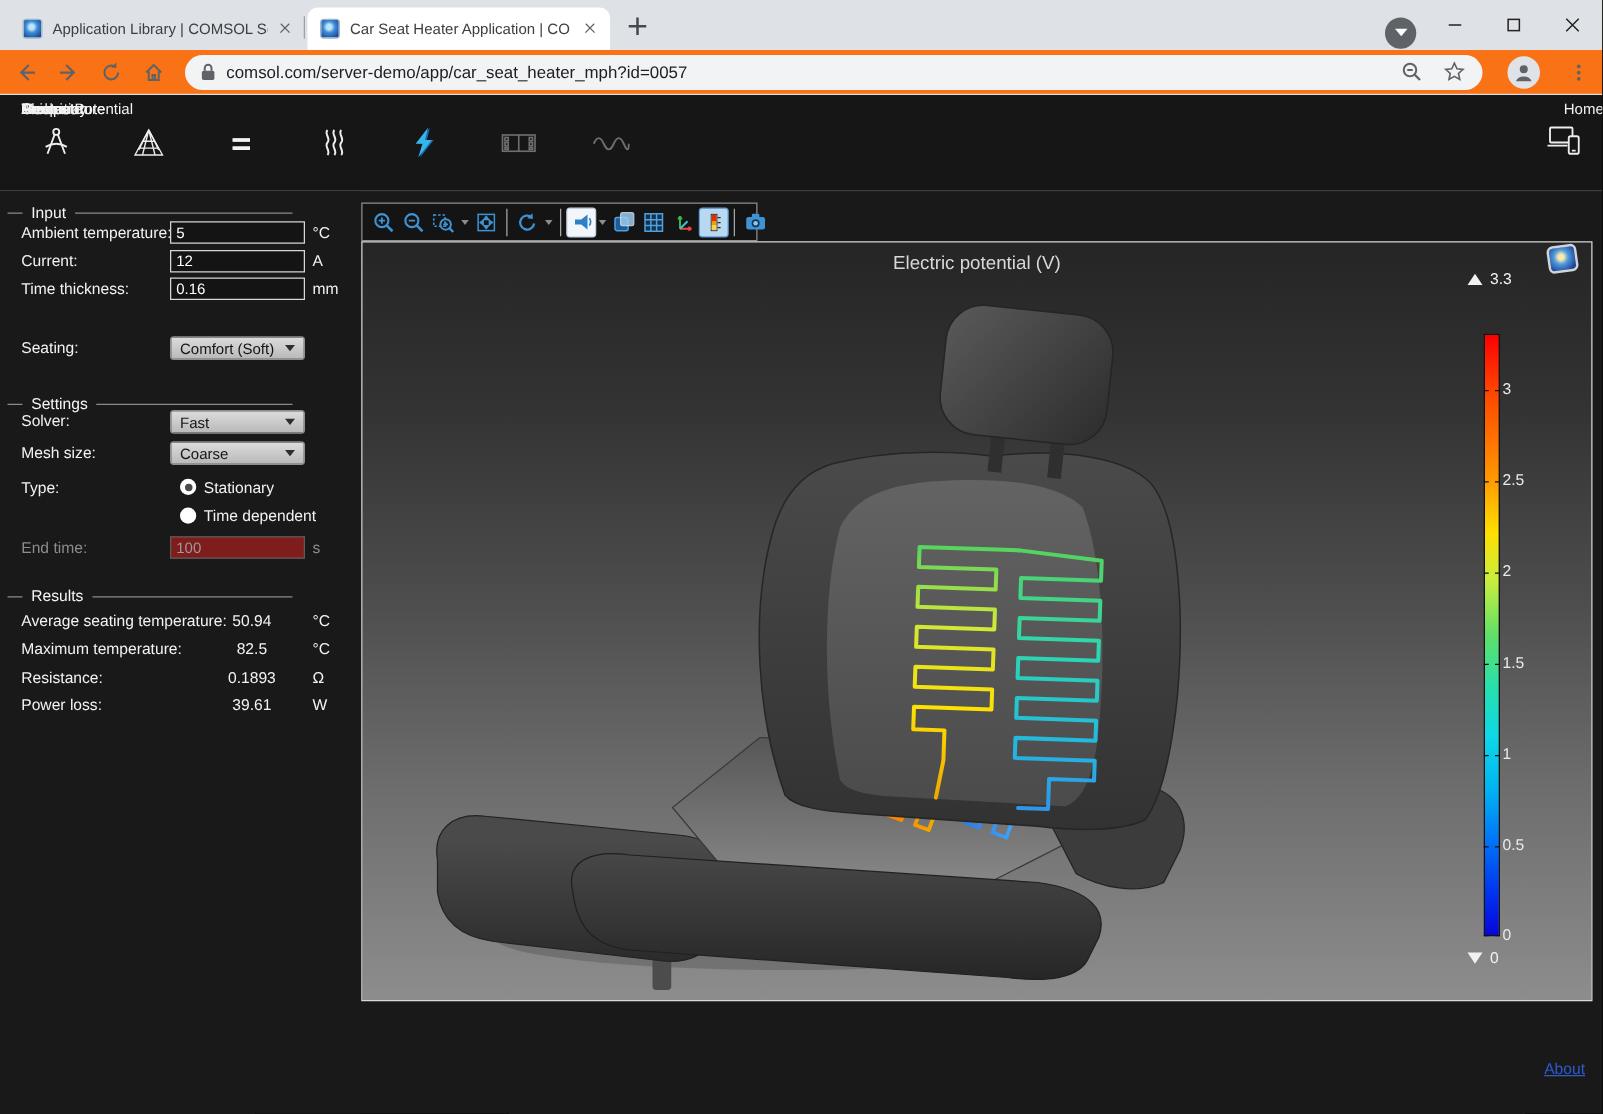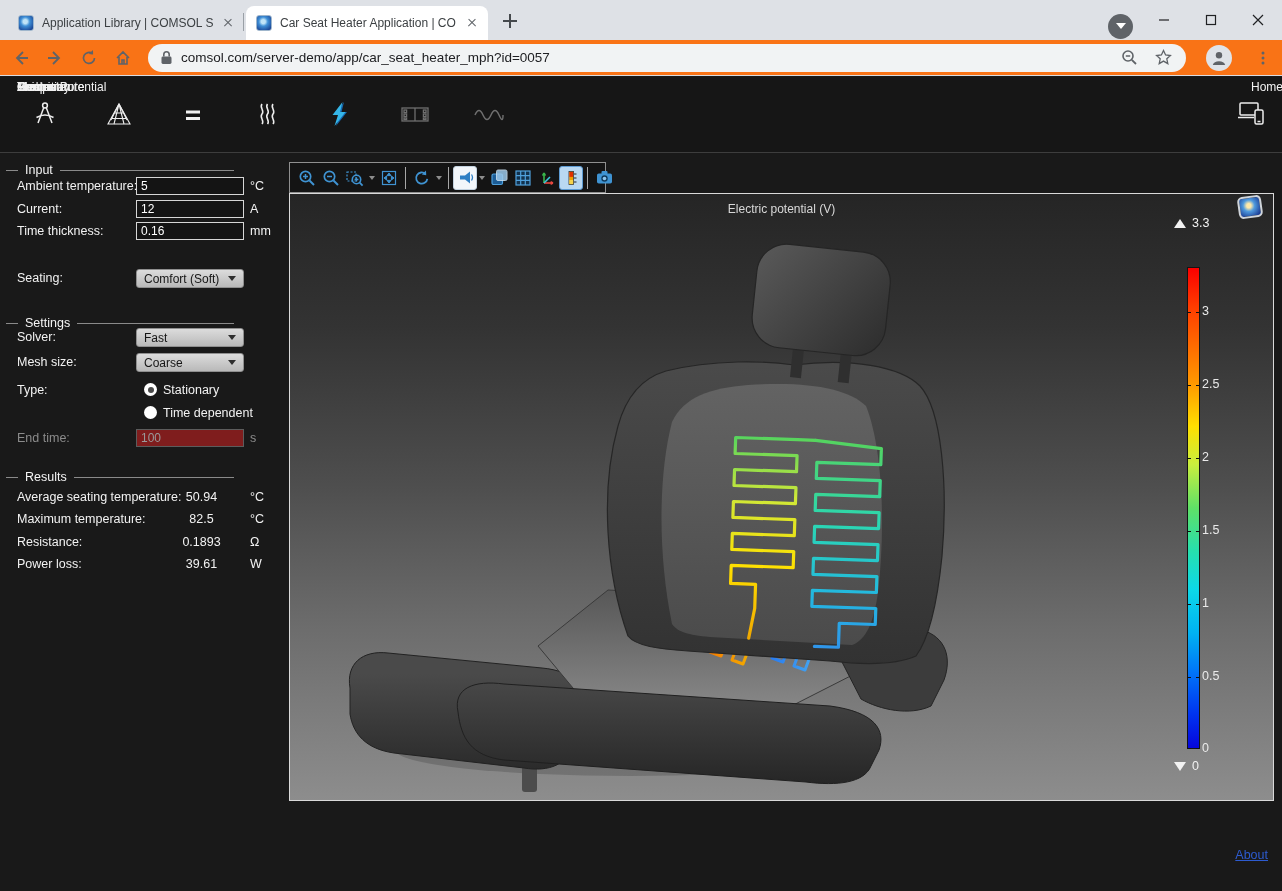--- a/index.html
+++ b/index.html
@@ -76,21 +76,21 @@
   .gtoolbar { position:absolute; left:289px; top:162px; width:317px; height:31px; background:#141414; border:1px solid #8f8f8f; display:flex; align-items:center; padding:0 5px; }
   .gbtn { width:24px; height:24px; display:flex; align-items:center; justify-content:center; border-radius:3px; flex:none; }
   .gbtn.litebg { background:#f2f6fa; border:1px solid #c3d2df; width:24px; }
   .gbtn.active { background:#b9d8f2; border:1px solid #5d9bd3; }
   .gsep { width:1px; height:22px; background:#a7a7a7; margin:0 4px; flex:none; }
   .gcaret { width:10px; height:24px; display:flex; align-items:center; justify-content:center; flex:none; }
   .gcaret::after { content:""; border-left:3.5px solid transparent; border-right:3.5px solid transparent; border-top:4.5px solid #8d8d8d; }
 
   .canvas { position:absolute; left:289px; top:193px; width:985px; height:608px; border:1px solid #d9d9d9;
     background:linear-gradient(180deg, #252525 0%, #333333 22%, #4e4e4e 48%, #6d6d6d 72%, #8d8d8d 100%); }
-  .plot-title { position:absolute; left:0; top:8px; width:100%; text-align:center; font-size:12px; color:#d8d8d8; }
+  .plot-title { position:absolute; left:0; top:8px; width:100%; text-align:center; font-size:15px; color:#d8d8d8; }
   .comsol-badge { position:absolute; left:948px; top:2px; width:24px; height:22px; border-radius:5px; transform:rotate(-8deg);
     background:radial-gradient(circle at 45% 42%, #ffe9a8 0 14%, #4f9ade 38%, #1c3f96 85%); border:2px solid #cfd4da; }
   .legend-bar { position:absolute; left:897px; top:73px; width:13px; height:482px; border:1px solid #141414;
     background:linear-gradient(180deg,#fb0000 0%, #ff3c00 8%, #ff9800 24%, #ffdf00 33%, #c8ee3e 41%, #5fe067 50%, #26dfae 59%, #0cd8e8 67%, #00b2f2 76%, #0076f8 84%, #0033f0 93%, #0606dc 100%); }
   .ltick { position:absolute; left:912px; width:40px; font-size:12.5px; color:#eaeaea; }
   .lnotch { position:absolute; width:4px; height:1px; background:#101010; }
   .lmax, .lmin { position:absolute; left:884px; display:flex; align-items:center; font-size:12.5px; color:#f2f2f2; }
   .tri-up { width:0; height:0; border-left:6px solid transparent; border-right:6px solid transparent; border-bottom:9px solid #f2f2f2; margin-right:6px; }
   .tri-down { width:0; height:0; border-left:6px solid transparent; border-right:6px solid transparent; border-top:9px solid #f2f2f2; margin-right:6px; }
   .seat-svg { position:absolute; left:0; top:0; }

